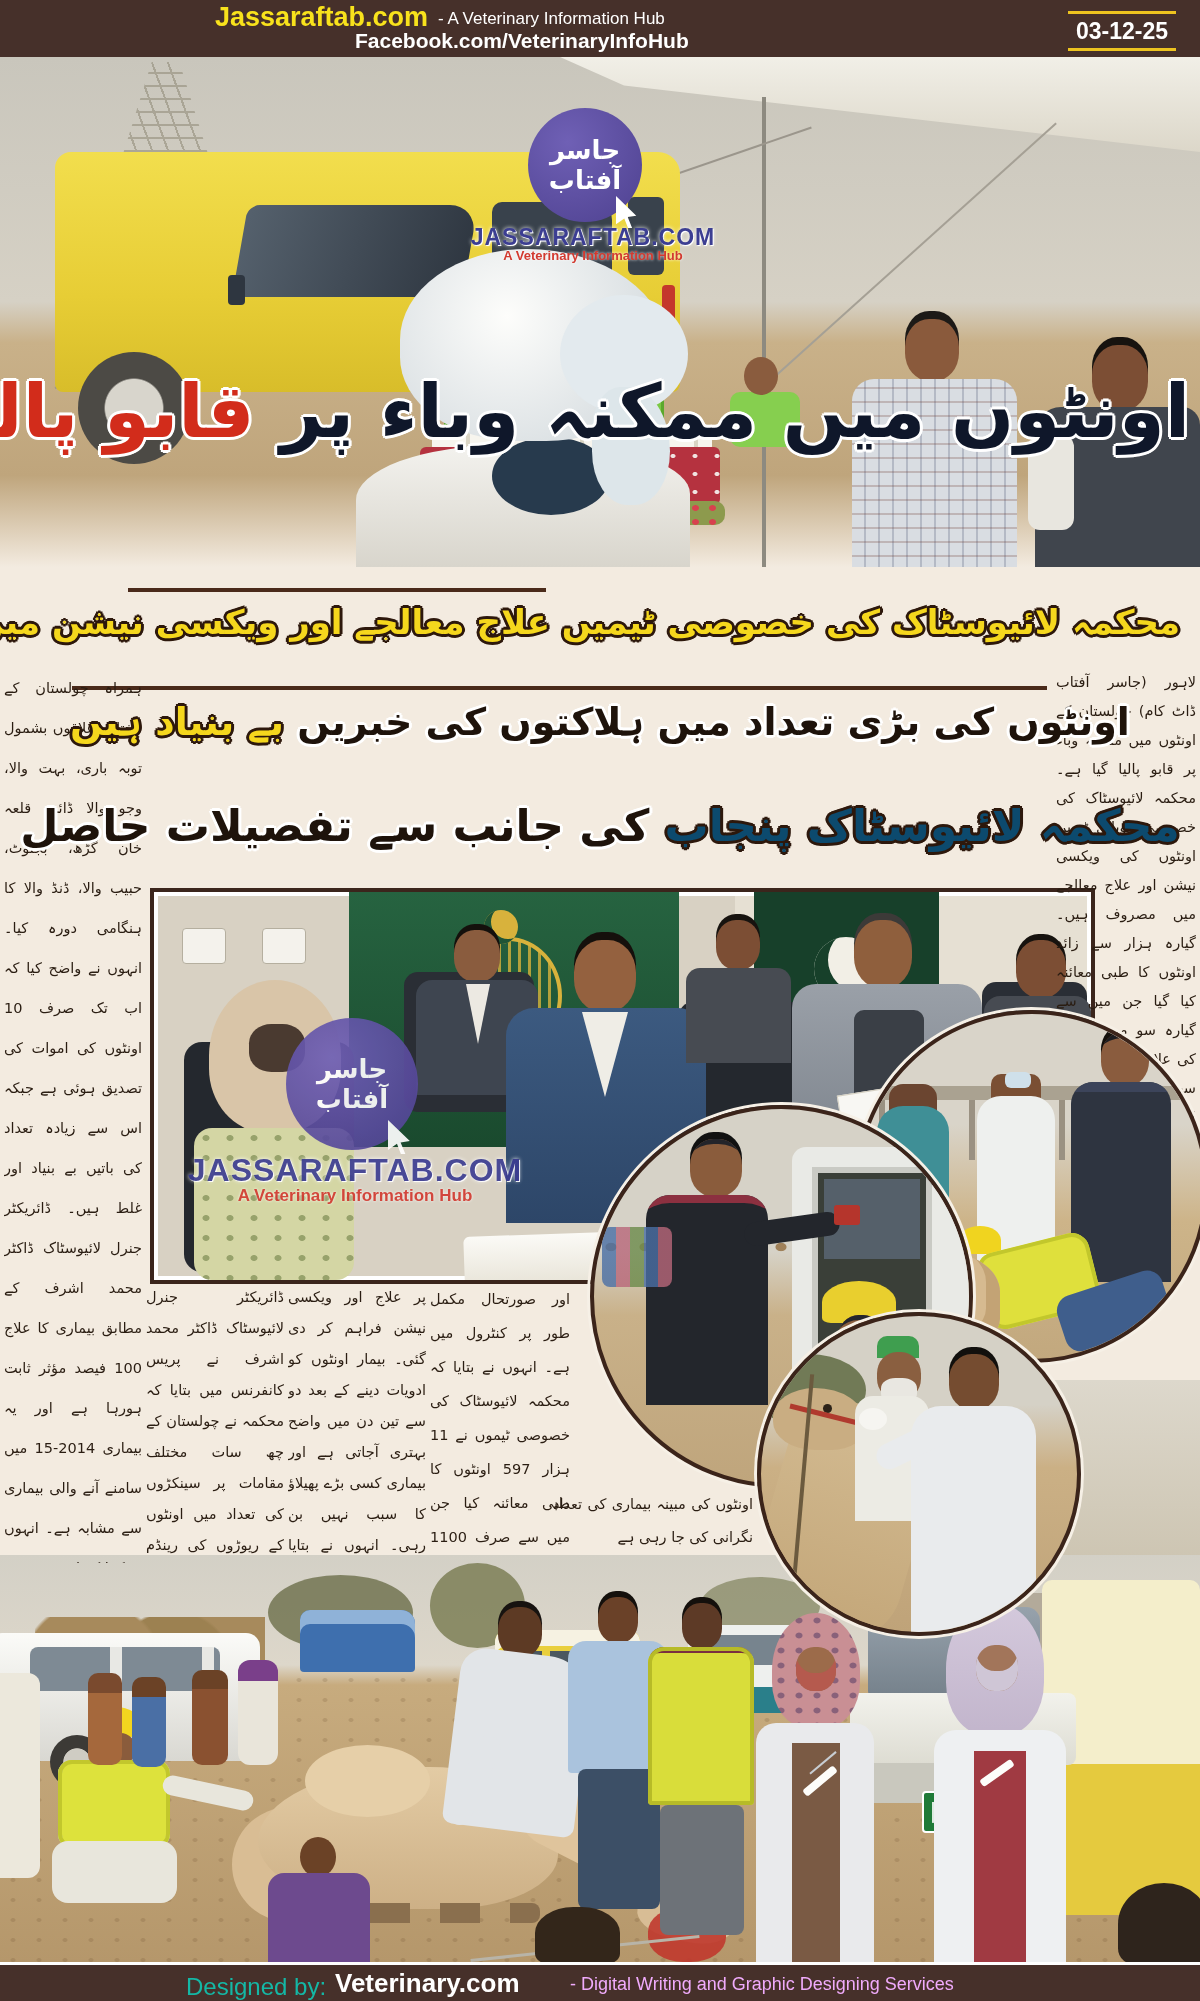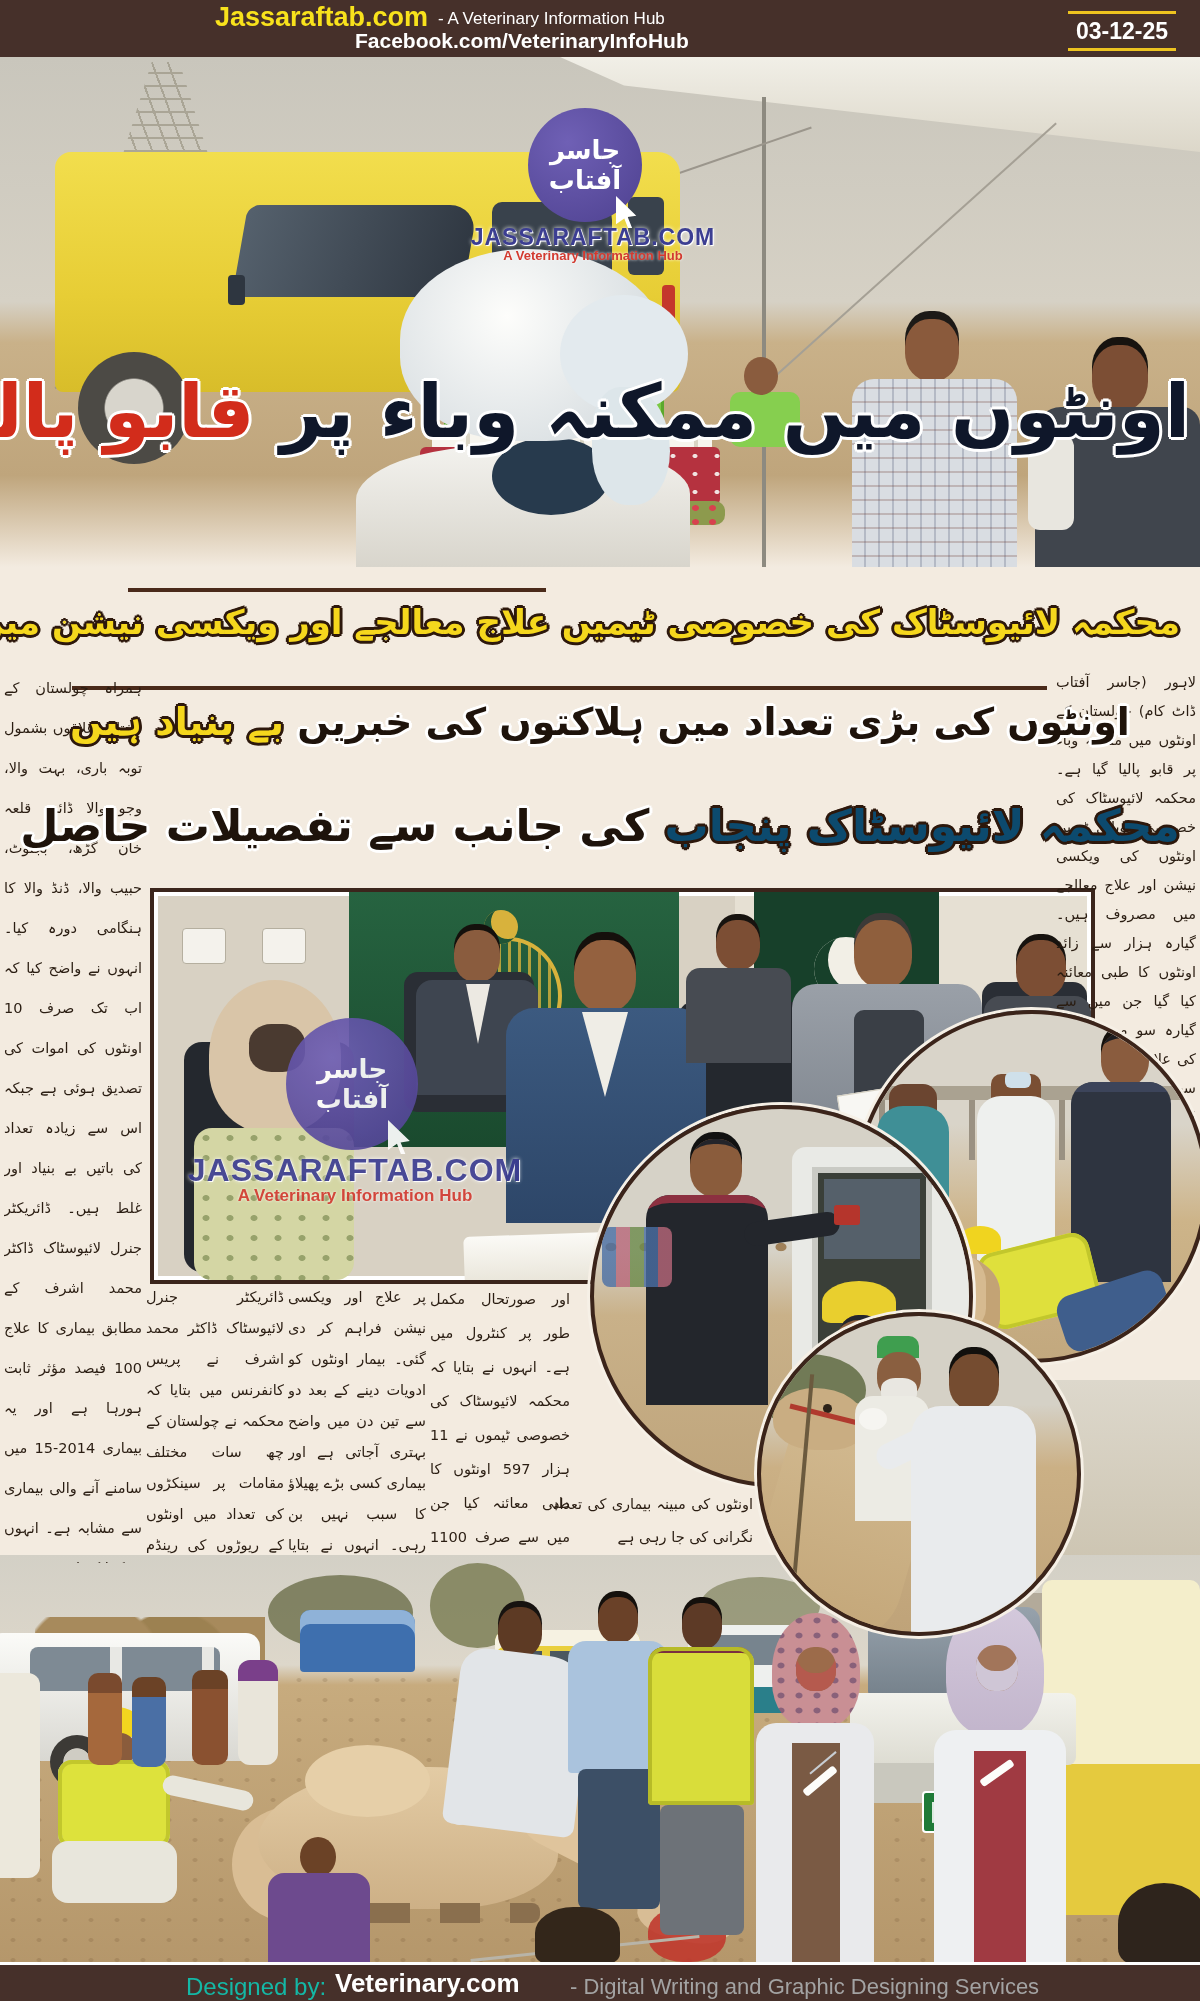--- a/index.html
+++ b/index.html
@@ -259,14 +259,14 @@
   <div class="a" style="left:94px;top:80px;width:74px;height:125px;background:#ecebe4;border-radius:18px 18px 0 0"></div>
   <div class="a" style="left:188px;top:38px;width:50px;height:56px;background:#754c30;border-radius:45%;box-shadow:0 -7px 0 0 #12100d"></div>
   <div class="a" style="left:150px;top:90px;width:125px;height:226px;background:#e9ebed;border-radius:30px 30px 0 0"></div>
   <div class="a" style="left:112px;top:112px;width:95px;height:26px;background:#e9ebed;border-radius:13px;transform:rotate(-26deg)"></div>
   <div class="a" style="left:98px;top:92px;width:28px;height:22px;background:#f6f5f1;border-radius:50%"></div>
 </div>
 
 <div class="a" style="left:0;top:1962px;width:1200px;height:39px;background:#46302a;border-top:3px solid #fff">
   <span class="a" style="left:186px;top:8px;font-size:24px;color:#14b8a6">Designed by:</span>
   <span class="a" style="left:335px;top:3px;font-size:26px;font-weight:bold;color:#fff">Veterinary.com</span>
-  <span class="a" style="left:570px;top:9px;font-size:22px;color:#a3a3a3">- Digital Writing and Graphic Designing Services</span>
+  <span class="a" style="left:570px;top:9px;font-size:18px;color:#f0abfc">- Digital Writing and Graphic Designing Services</span>
 </div>
 
 </body></html>

